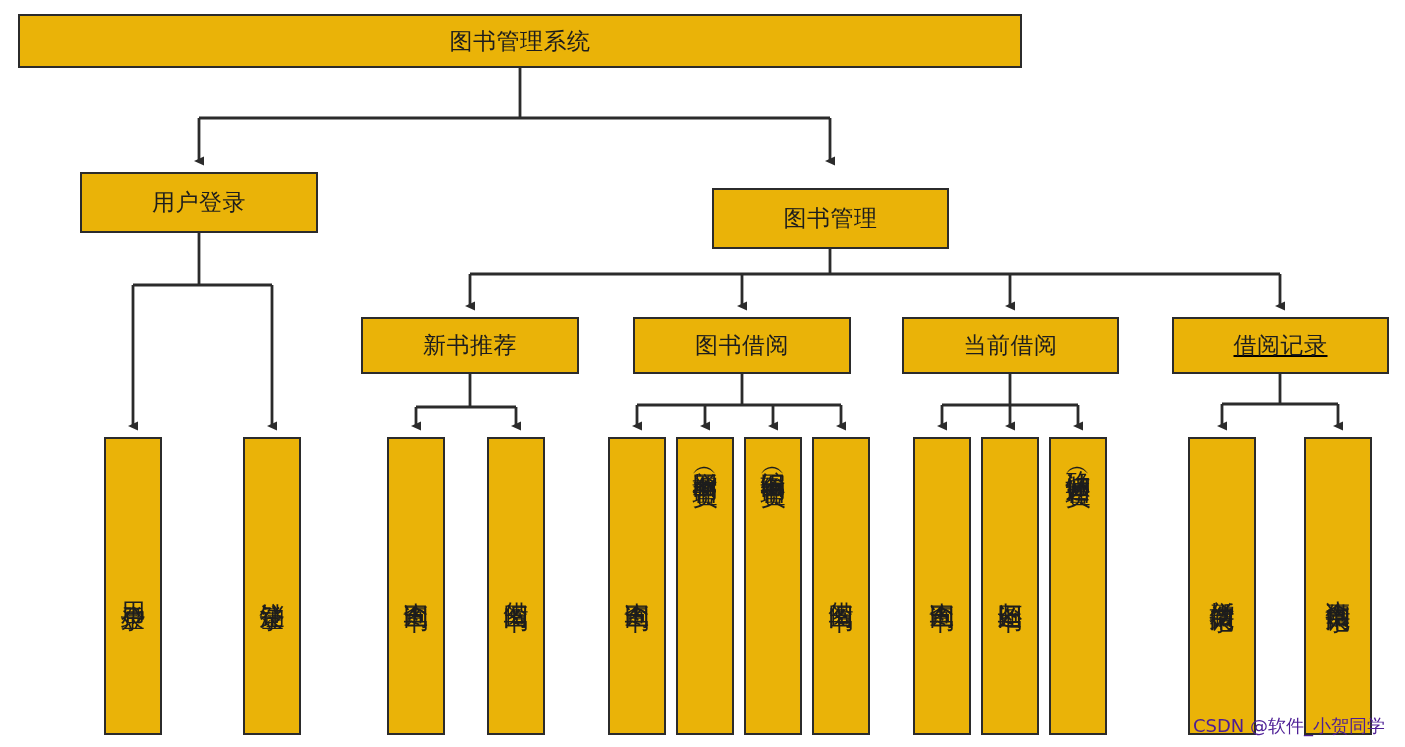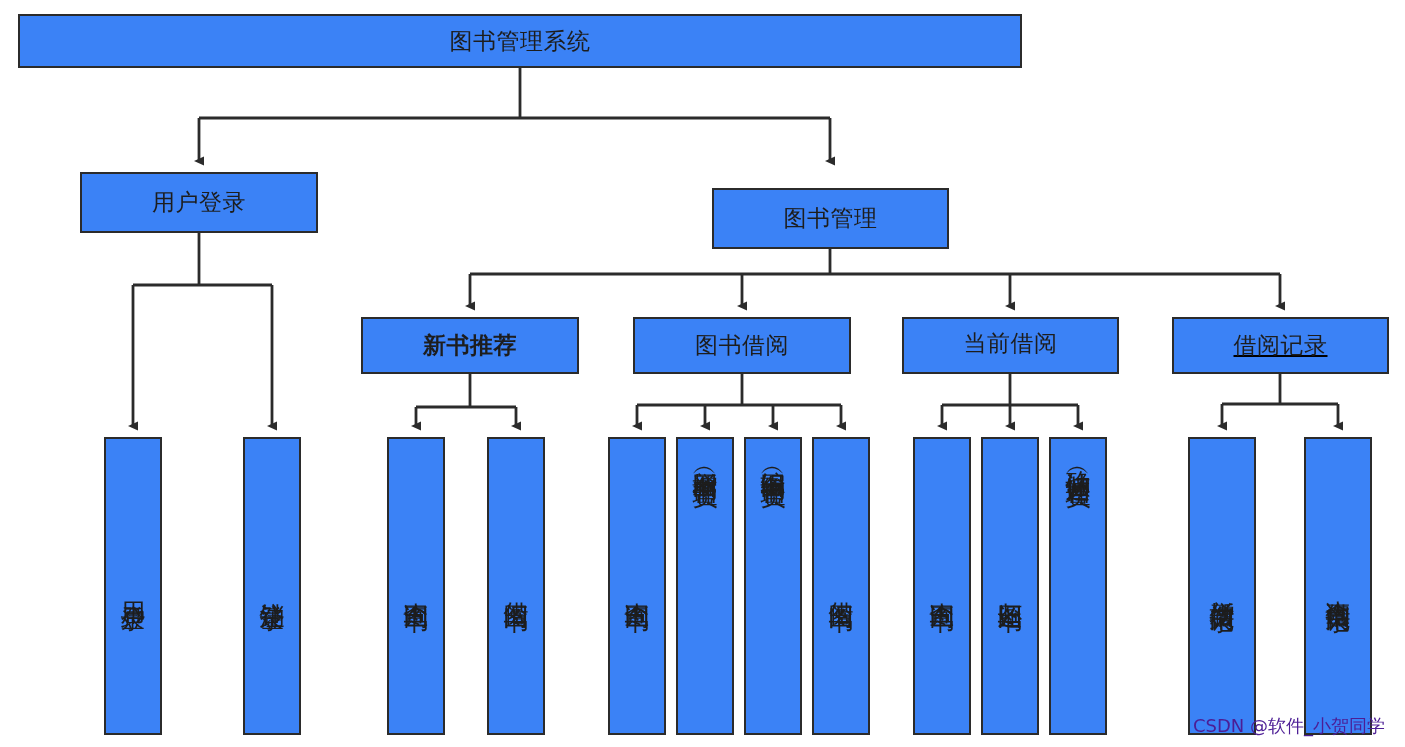--- a/index.html
+++ b/index.html
@@ -21,21 +21,21 @@
     position: absolute;
     left: 0;
     top: 0;
     width: 1405px;
     height: 747px;
   }
   .node {
     position: absolute;
     box-sizing: border-box;
     border: 2.5px solid #2b2b2b;
-    background: #3b82f6;
+    background: #eab308;
     display: flex;
     align-items: center;
     justify-content: center;
     z-index: 2;
   }
   .node-label {
     color: #1d1d1d;
     line-height: 1.22;
     white-space: pre;
     text-align: center;
@@ -130,27 +130,27 @@
     <span class="node-label">图书管理系统</span>
   </div>
 
   <div class="node horiz" style="left:80px; top:172px; width:238px; height:61px;">
     <span class="node-label">用户登录</span>
   </div>
   <div class="node horiz" style="left:712px; top:172px; width:237px; height:61px;margin-top:16px;">
     <span class="node-label">图书管理</span>
   </div>
 
-  <div class="node horiz" style="left:361px; top:317px; width:218px; height:57px;font-weight:bold;">
+  <div class="node horiz" style="left:361px; top:317px; width:218px; height:57px;">
     <span class="node-label">新书推荐</span>
   </div>
   <div class="node horiz" style="left:633px; top:317px; width:218px; height:57px;">
     <span class="node-label">图书借阅</span>
   </div>
-  <div class="node horiz" style="left:902px; top:317px; width:217px; height:57px;font-family:Liberation Mono, monospace;">
+  <div class="node horiz" style="left:902px; top:317px; width:217px; height:57px;">
     <span class="node-label">当前借阅</span>
   </div>
   <div class="node horiz" style="left:1172px; top:317px; width:217px; height:57px;text-decoration:underline;">
     <span class="node-label">借阅记录</span>
   </div>
 
   <div class="node vert centered" style="left:104px; top:437px; width:58px; height:298px;">
     <span class="node-label">用户登录</span>
   </div>
   <div class="node vert centered" style="left:243px; top:437px; width:58px; height:298px;">

